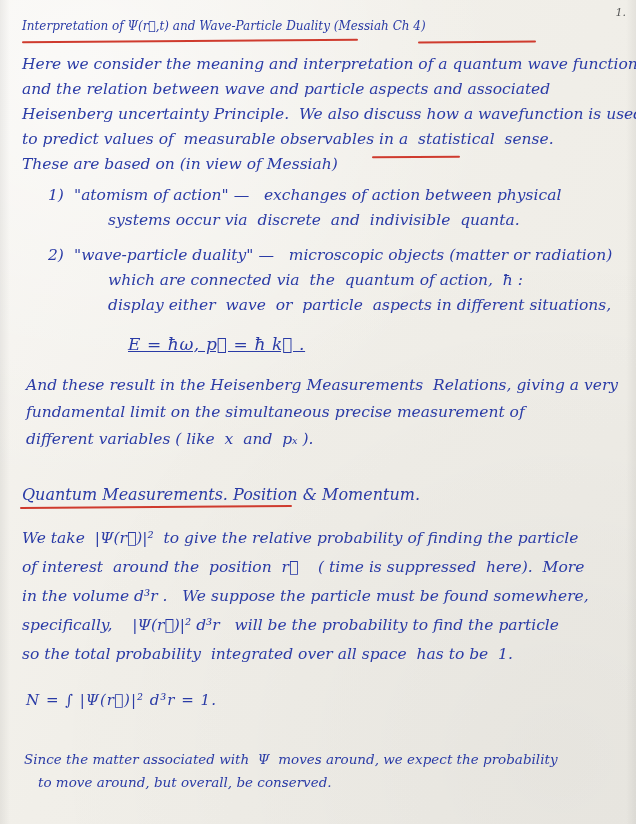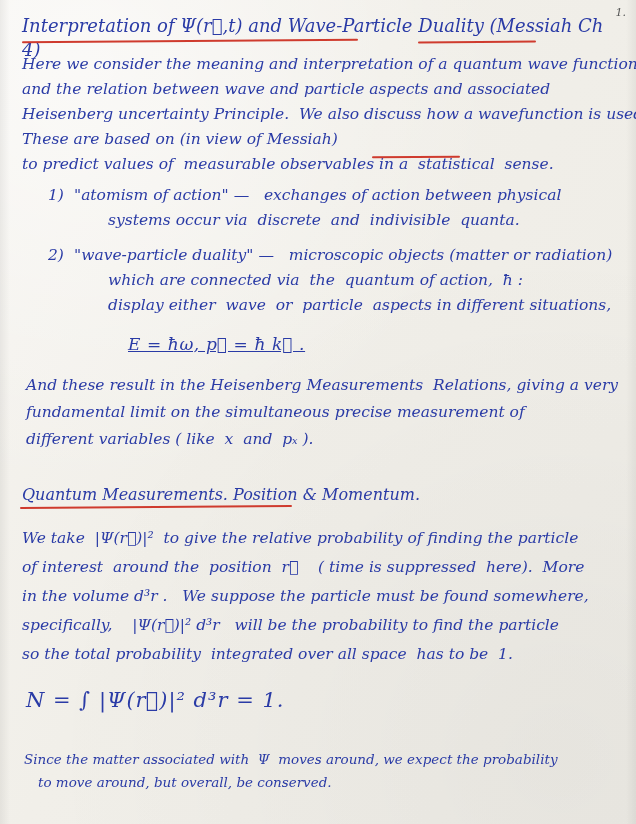--- a/index.html
+++ b/index.html
@@ -34,21 +34,21 @@
   .ln { display: block; white-space: pre; }
   .blk {
     position: absolute;
     color: #2a3ba6;
     font-family: "DejaVu Serif", serif;
     font-style: italic;
     line-height: 25px;
     font-size: 15.5px;
   }
   .title-line {
-    font-size: 18px;
+    font-size: 12px;
     line-height: 24px;
   }
   .underline-red {
     position: absolute;
     background: #cf3b2e;
     height: 1.6px;
     border-radius: 1px;
     transform: rotate(-0.4deg);
   }
   .page-num {
@@ -59,21 +59,21 @@
     color: #555;
     font-family: "DejaVu Serif", serif;
     font-style: italic;
   }
   .eq {
     font-size: 17px;
     letter-spacing: 0.6px;
     text-decoration: underline;
   }
   .eq-big {
-    font-size: 21px;
+    font-size: 15px;
     letter-spacing: 1px;
   }
   .small {
     font-size: 13.5px;
     line-height: 23px;
   }
   .shadow-edge {
     position: absolute;
     top: 0;
     bottom: 0;
@@ -99,22 +99,22 @@
   <div class="page-num">1.</div>
 
   <div class="blk title-line" style="left:22px; top:14px; width:600px;">Interpretation of  Ψ(r⃗,t)  and Wave-Particle Duality  (Messiah Ch 4)</div>
   <div class="underline-red" style="left:22px; top:40px; width:336px;"></div>
   <div class="underline-red" style="left:418px; top:41px; width:118px;"></div>
 
   <div class="blk" style="left:22px; top:52px; width:600px;">
     <span class="ln">Here we consider the meaning and interpretation of a quantum wave function</span>
     <span class="ln">and the relation between wave and particle aspects and associated</span>
     <span class="ln">Heisenberg uncertainty Principle.  We also discuss how a wavefunction is used</span>
+    <span class="ln">to predict values of  measurable observables in a  statistical  sense.</span>
     <span class="ln">These are based on (in view of Messiah)</span>
-    <span class="ln">to predict values of  measurable observables in a  statistical  sense.</span>
   </div>
   <div class="underline-red" style="left:372px; top:156px; width:88px;"></div>
 
   <div class="blk" style="left:48px; top:183px;">1)</div>
   <div class="blk" style="left:74px; top:183px; width:545px;">
     <span class="ln">"atomism of action" —   exchanges of action between physical</span>
     <span class="ln" style="padding-left:34px;">systems occur via  discrete  and  indivisible  quanta.</span>
   </div>
 
   <div class="blk" style="left:48px; top:243px;">2)</div>

